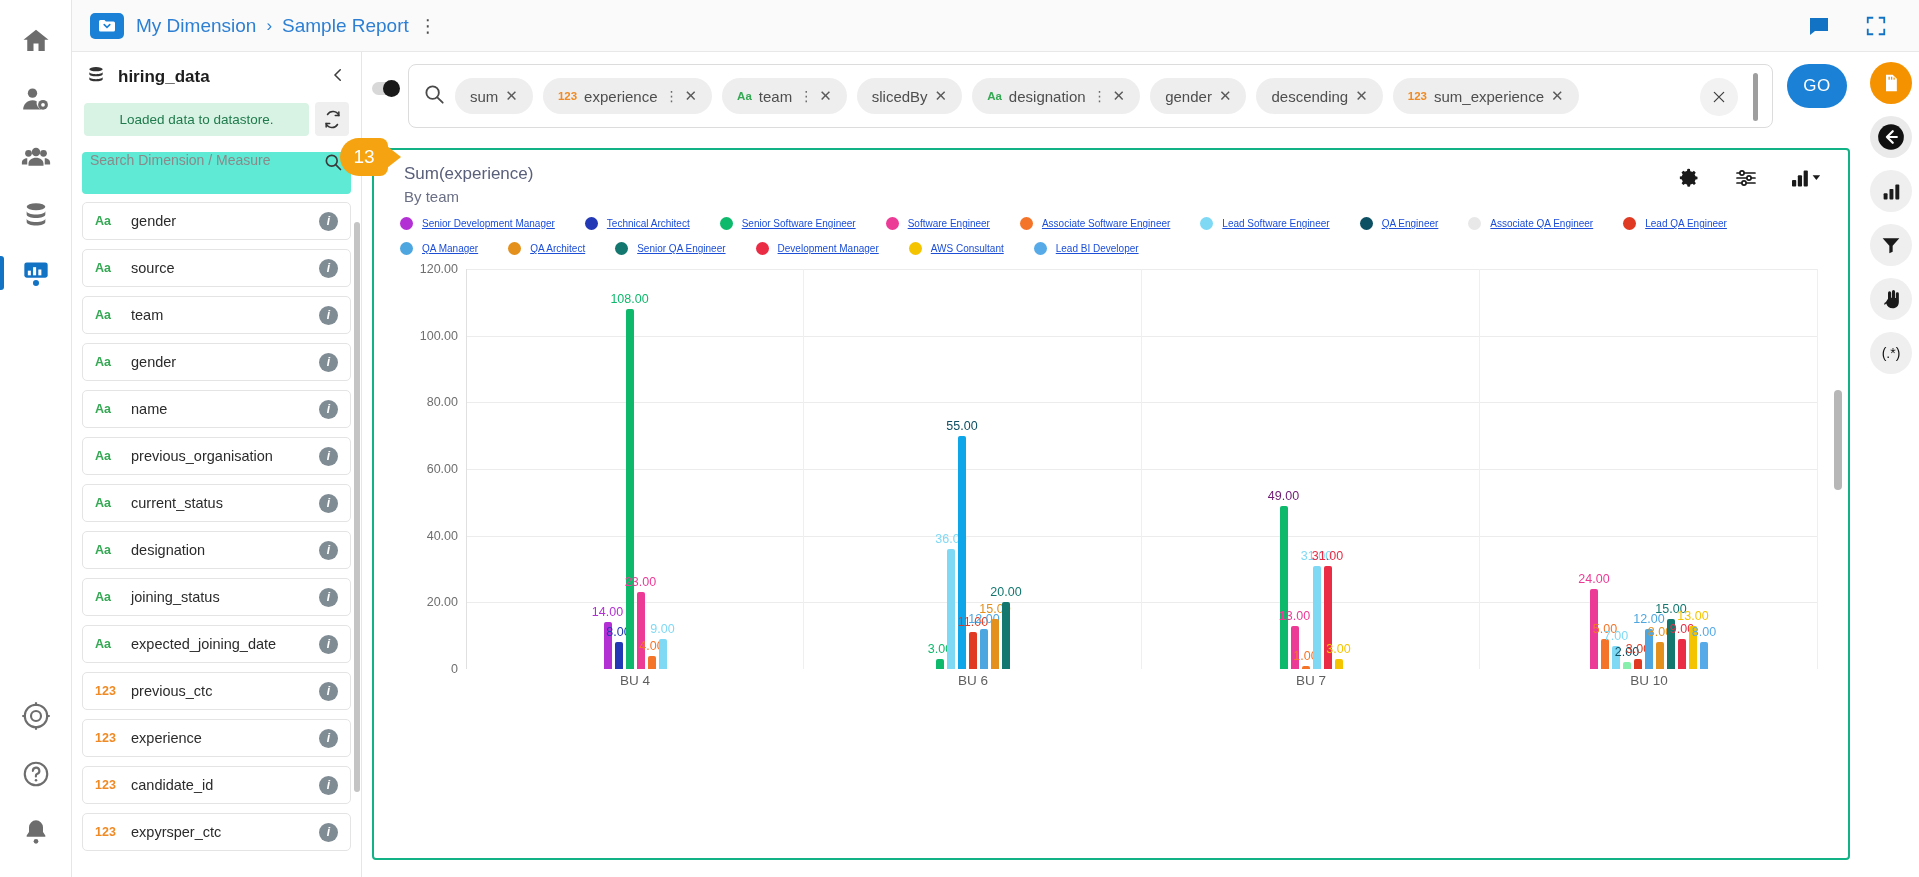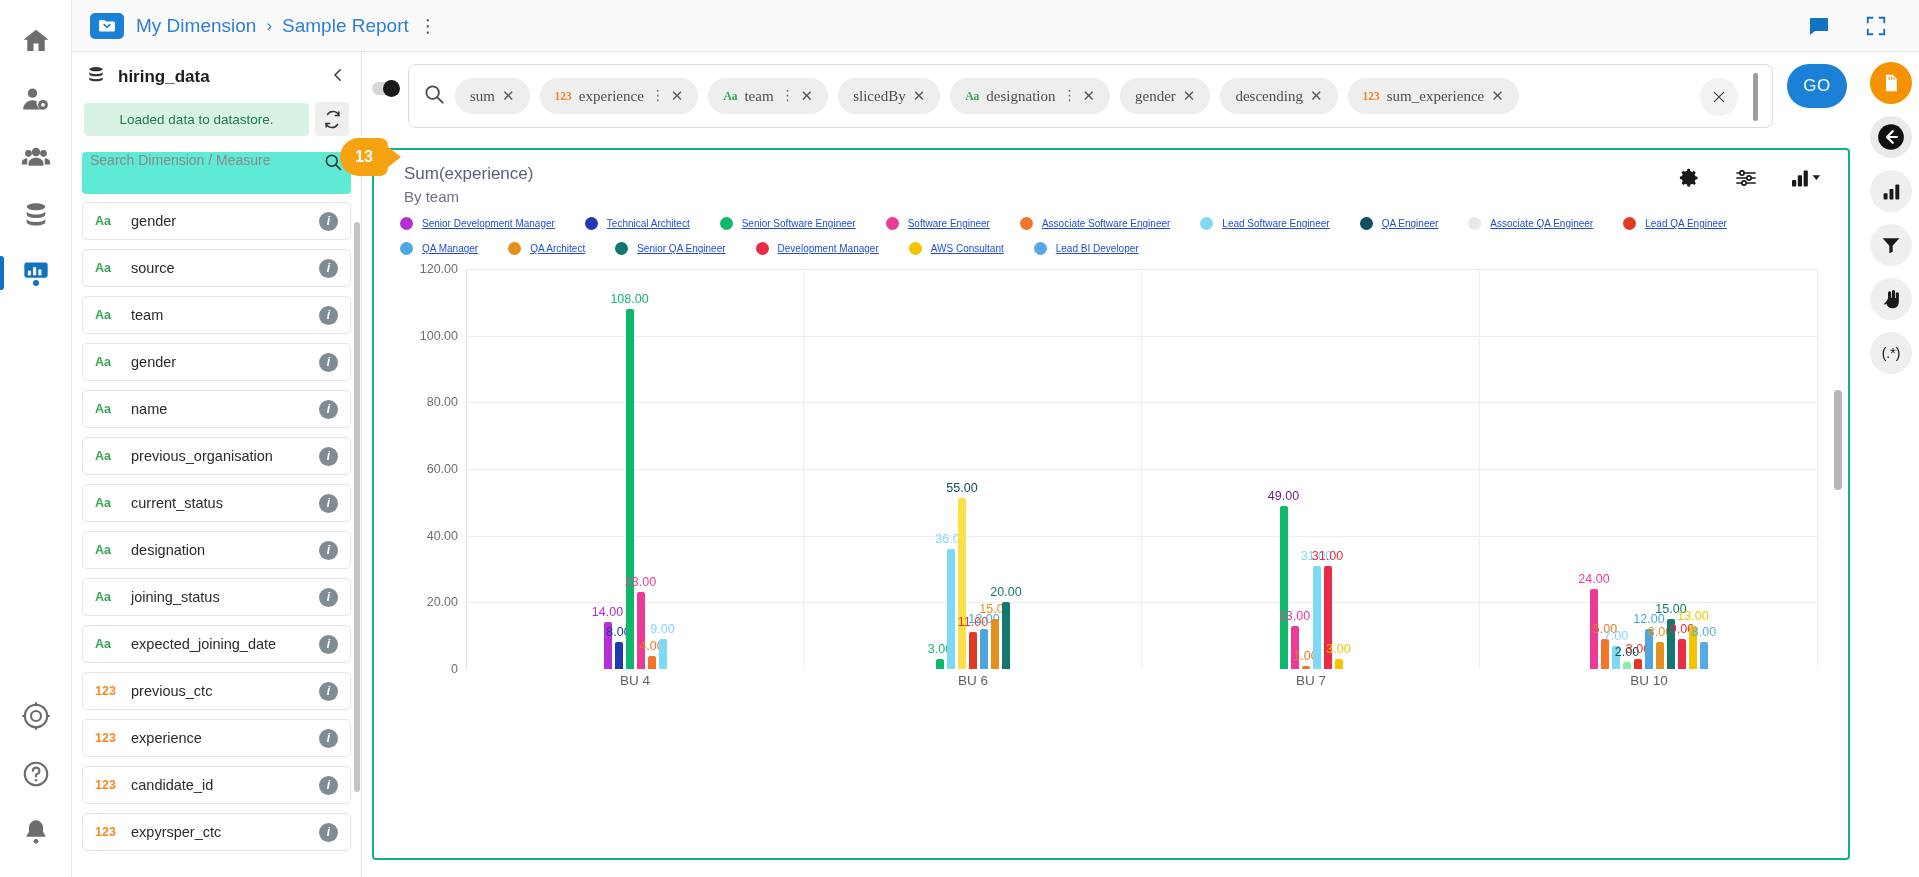--- a/index.html
+++ b/index.html
@@ -101,21 +101,21 @@
   .toggle::after {
     content: ""; position: absolute; right: -2px; top: -2px; width: 17px; height: 17px;
     border-radius: 50%; background: #1a1a1a;
   }
   .querybox {
     width: 1365px; min-height: 64px; border: 1px solid #dcdcdc; border-radius: 8px;
     display: flex; align-items: center; padding: 0 6px 0 14px; position: relative;
     overflow: hidden;
   }
   .q-search { color: #4a4a4a; margin-right: 10px; flex: none; }
-  .tokens { display: flex; align-items: center; gap: 10px; flex-wrap: wrap; max-height: 46px; overflow: hidden; font-family: Liberation Serif, serif; }
+  .tokens { display: flex; align-items: center; gap: 10px; flex-wrap: wrap; max-height: 46px; overflow: hidden; }
   .token {
     display: flex; align-items: center; gap: 7px; background: #eeeeee;
     border-radius: 19px; height: 36px; padding: 0 15px; white-space: nowrap;
   }
   .token-type { font-size: 11.5px; font-weight: 700; }
   .token-type.dim { color: #34a853; }
   .token-type.mea { color: #f08a24; }
   .token-label { font-size: 15px; color: #4e4e4e; }
   .token-kebab { color: #6b6b6b; font-size: 14px; line-height: 1; letter-spacing: -1px; }
   .token-x { color: #5a5a5a; font-size: 15px; }
@@ -173,21 +173,21 @@
     position: absolute; bottom: calc(100% + 3px); left: 50%; transform: translateX(-50%);
     font-size: 12.5px; white-space: nowrap;
   }
   .gsep { position: absolute; top: 0; right: 0; width: 1px; height: 400px; background: #efefef; }
   .xlabels { position: absolute; left: 92px; right: 30px; top: 404px; display: flex; align-items: center; }
   .xlabel { flex: 1; text-align: center; font-size: 13.5px; color: #5f5f5f; }
 
   
   .step-badge {
     position: absolute; left: 340px; top: 138px; width: 48px; height: 38px;
-    background: #f5a310; color: #fff; font-size: 16px; font-weight: 700;
+    background: #f5a310; color: #fff; font-size: 19px; font-weight: 400;
     display: flex; align-items: center; justify-content: center;
     border-radius: 19px 8px 8px 19px; z-index: 30;
   }
   .step-badge::after {
     content: ""; position: absolute; right: -13px; top: 8px;
     border-top: 11px solid transparent; border-bottom: 11px solid transparent;
     border-left: 14px solid #f5a310;
   }
   .chart-vscroll {
     position: absolute; right: 6px; top: 240px; width: 8px; height: 100px;
@@ -627,21 +627,21 @@
             <div class="gsep"></div>
           </div>
           <div class="group">
             <div class="bars">
               <div class="bar" title="Senior Software Engineer: 3" style="height: 10px; background: rgb(15, 185, 108);">
                 <span class="vlab" style="color: rgb(15, 185, 108);">3.00</span>
               </div>
               <div class="bar" title="Lead Software Engineer: 36" style="height: 120px; background: rgb(127, 217, 245);">
                 <span class="vlab" style="color: rgb(127, 217, 245);">36.00</span>
               </div>
-              <div class="bar" title="QA Engineer: 55" style="height: 171px; background: #fde047;">
+              <div class="bar" title="QA Engineer: 55" style="height: 233px; background: #0ea5e9;">
                 <span class="vlab" style="color: rgb(13, 79, 99);">55.00</span>
               </div>
               <div class="bar" title="Lead QA Engineer: 11" style="height: 36.6667px; background: rgb(224, 58, 35);">
                 <span class="vlab" style="color: rgb(224, 58, 35);">11.00</span>
               </div>
               <div class="bar" title="QA Manager: 12" style="height: 40px; background: rgb(77, 166, 224);">
                 <span class="vlab" style="color: rgb(77, 166, 224);">12.00</span>
               </div>
               <div class="bar" title="QA Architect: 15" style="height: 50px; background: rgb(227, 144, 28);">
                 <span class="vlab" style="color: rgb(227, 144, 28);">15.00</span>

